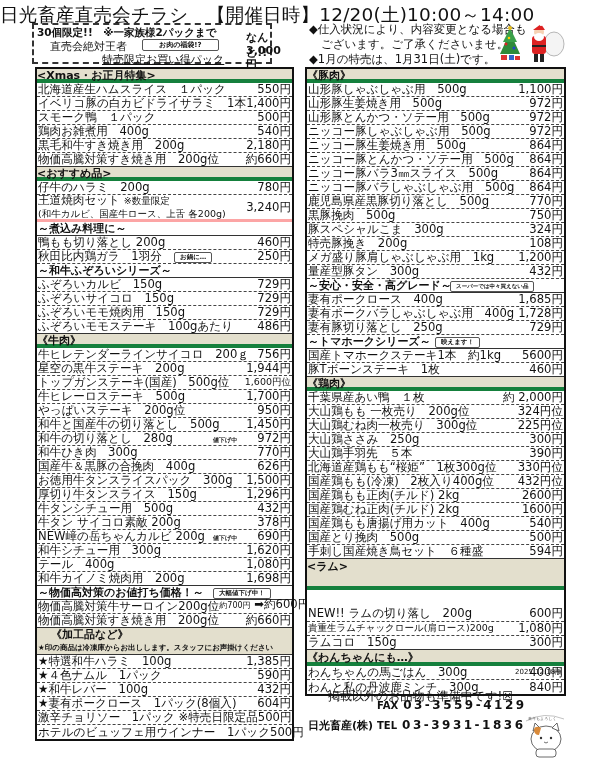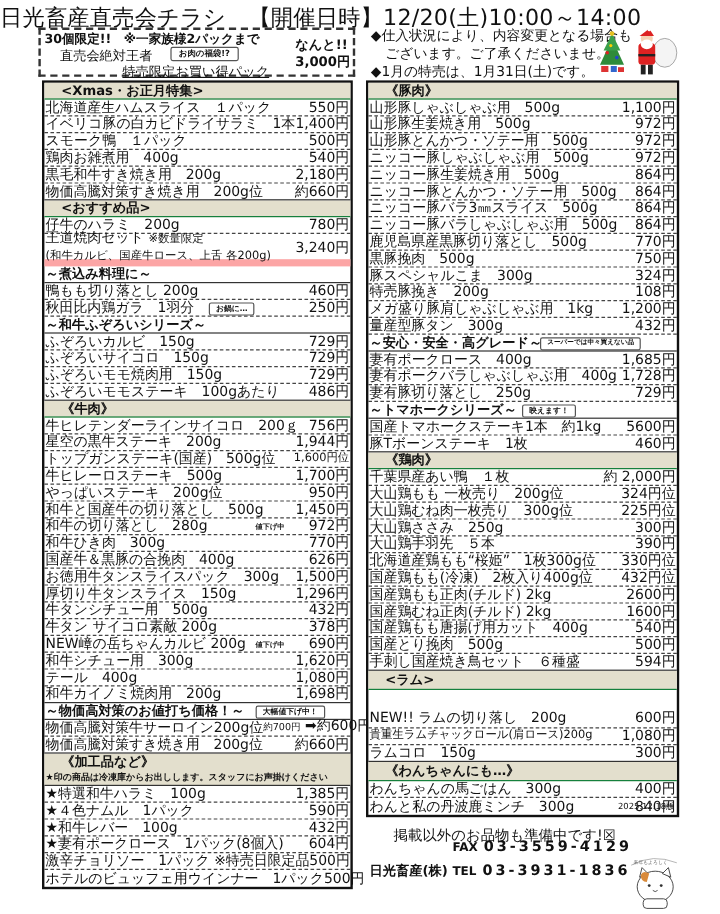--- a/index.html
+++ b/index.html
@@ -1,31 +1,31 @@
 <!DOCTYPE html>
 <html><head>
 <meta charset="utf-8">
 <style>
 *{box-sizing:border-box;margin:0;padding:0}
 body{width:600px;height:762px;background:#fff;font-family:"DejaVu Sans","Liberation Sans",sans-serif;color:#111;position:relative;overflow:hidden}
 .title{position:absolute;left:0;top:2px;width:600px;font-size:18.5px;letter-spacing:0.2px;white-space:nowrap}
-.promo{position:absolute;left:32px;top:23px;width:264px;height:41px;border:2px dashed #333;border-top-width:2px}
+.promo{position:absolute;left:32px;top:23px;width:240px;height:41px;border:2px dashed #333;border-top-width:2px}
 .promo .l1{position:absolute;left:3px;top:1px;font-size:10.5px;font-weight:bold;white-space:nowrap}
 .promo .l2{position:absolute;left:16px;top:14px;font-size:11px;white-space:nowrap}
-.promo .bub{position:absolute;left:108px;top:14px;font-size:7px;border:1px solid #555;padding:0 6px;border-radius:2px;font-weight:bold;background:#fff}
+.promo .bub{position:absolute;left:108px;top:14px;font-size:7px;border:1px solid #555;padding:0 16px;border-radius:2px;font-weight:bold;background:#fff}
 .promo .l3{position:absolute;left:68px;top:27px;font-size:11px;text-decoration:underline;white-space:nowrap}
 .promo .n1{position:absolute;left:212px;top:5px;font-size:11px;font-weight:bold}
 .promo .n2{position:absolute;left:212px;top:19px;font-size:11px;font-weight:bold}
 .notes{position:absolute;left:309px;top:22px;font-size:11.5px;line-height:15px;white-space:nowrap}
 .notes .ind{padding-left:12px}
 .deco{position:absolute;left:496px;top:24px;width:70px;height:40px}
 .col{position:absolute;top:67px;border:2px solid #111;background:#fff}
 .colL{left:35px;width:259px}
 .colR{left:305px;width:261px}
-.sec{background:#e3dfcd;font-weight:bold;font-size:11px;height:14px;line-height:14px;padding-left:14px;border-bottom:1px solid #15803d;white-space:nowrap}
+.sec{background:#e3dfcd;font-weight:bold;font-size:11px;height:14px;line-height:14px;padding-left:0;border-bottom:4px solid #15803d;white-space:nowrap}
 .row{display:flex;justify-content:space-between;align-items:flex-end;height:14px;line-height:14px;font-size:11.6px;border-bottom:1px dashed #444;white-space:nowrap;padding:0 1px;position:relative}
 .row .p{text-align:right}
 .row.tall{height:27px;align-items:center}
 .row.tall .nm{line-height:12px}
 .row.tall .nm small{font-size:9.5px}
 .tag{font-size:6px;font-weight:bold;position:absolute}
 .call{font-size:6.5px;font-weight:bold;border:1px solid #555;border-radius:2px;padding:0 5px;line-height:9px;background:#fff;position:absolute}
 .secH{font-weight:bold;font-size:11px;height:14px;line-height:14px;border-bottom:1px solid #333;padding-left:1px;white-space:nowrap;position:relative}
 .secK{background:#e3dfcd;font-weight:bold;font-size:11px;padding-left:14px;border-bottom:1px solid #333;height:27px}
 .secK .t{line-height:14px}
@@ -104,21 +104,21 @@
   <div class="row" style="border-bottom:1px solid #333">
       <span class="nm">物価高騰対策すき焼き用　200g位</span>
       <span class="p">約660円</span>
     </div>
 
   <div class="sec">&lt;おすすめ品&gt;</div>
   <div class="row">
       <span class="nm">仔牛のハラミ　200g</span>
       <span class="p">780円</span>
     </div>
-  <div class="row tall" style="border-bottom:6px solid #fca5a5">
+  <div class="row tall" style="border-bottom:3px solid #fca5a5">
     <span class="nm"><span>王道焼肉セット</span> <small>※数量限定</small><br><small>(和牛カルビ、国産牛ロース、上舌 各200g)</small></span>
     <span class="p">3,240円</span>
   </div>
 
   <div class="secH">～煮込み料理に～</div>
   <div class="row">
       <span class="nm">鴨もも切り落とし 200g</span>
       <span class="p">460円</span>
     </div>
   <div class="row">
@@ -383,21 +383,21 @@
     </div>
   <div class="row">
       <span class="nm">国産とり挽肉　500g</span>
       <span class="p">500円</span>
     </div>
   <div class="row" style="border-bottom:1px solid #333">
       <span class="nm">手刺し国産焼き鳥セット　６種盛</span>
       <span class="p">594円</span>
     </div>
 
-  <div class="sec" style="height:16px;line-height:16px">&lt;ラム&gt;</div>
+  <div class="sec" style="height:31px;line-height:16px">&lt;ラム&gt;</div>
   <div class="row" style="height:32px;line-height:16px">
       <span class="nm">NEW!! ラムの切り落し　200g</span>
       <span class="p">600円</span>
     </div>
   <div class="row">
       <span class="nm" style="font-size:9.5px">貴重生ラムチャックロール(肩ロース)200g</span>
       <span class="p">1,080円</span>
     </div>
   <div class="row" style="border-bottom:1px solid #333">
       <span class="nm">ラムコロ　150g</span>

